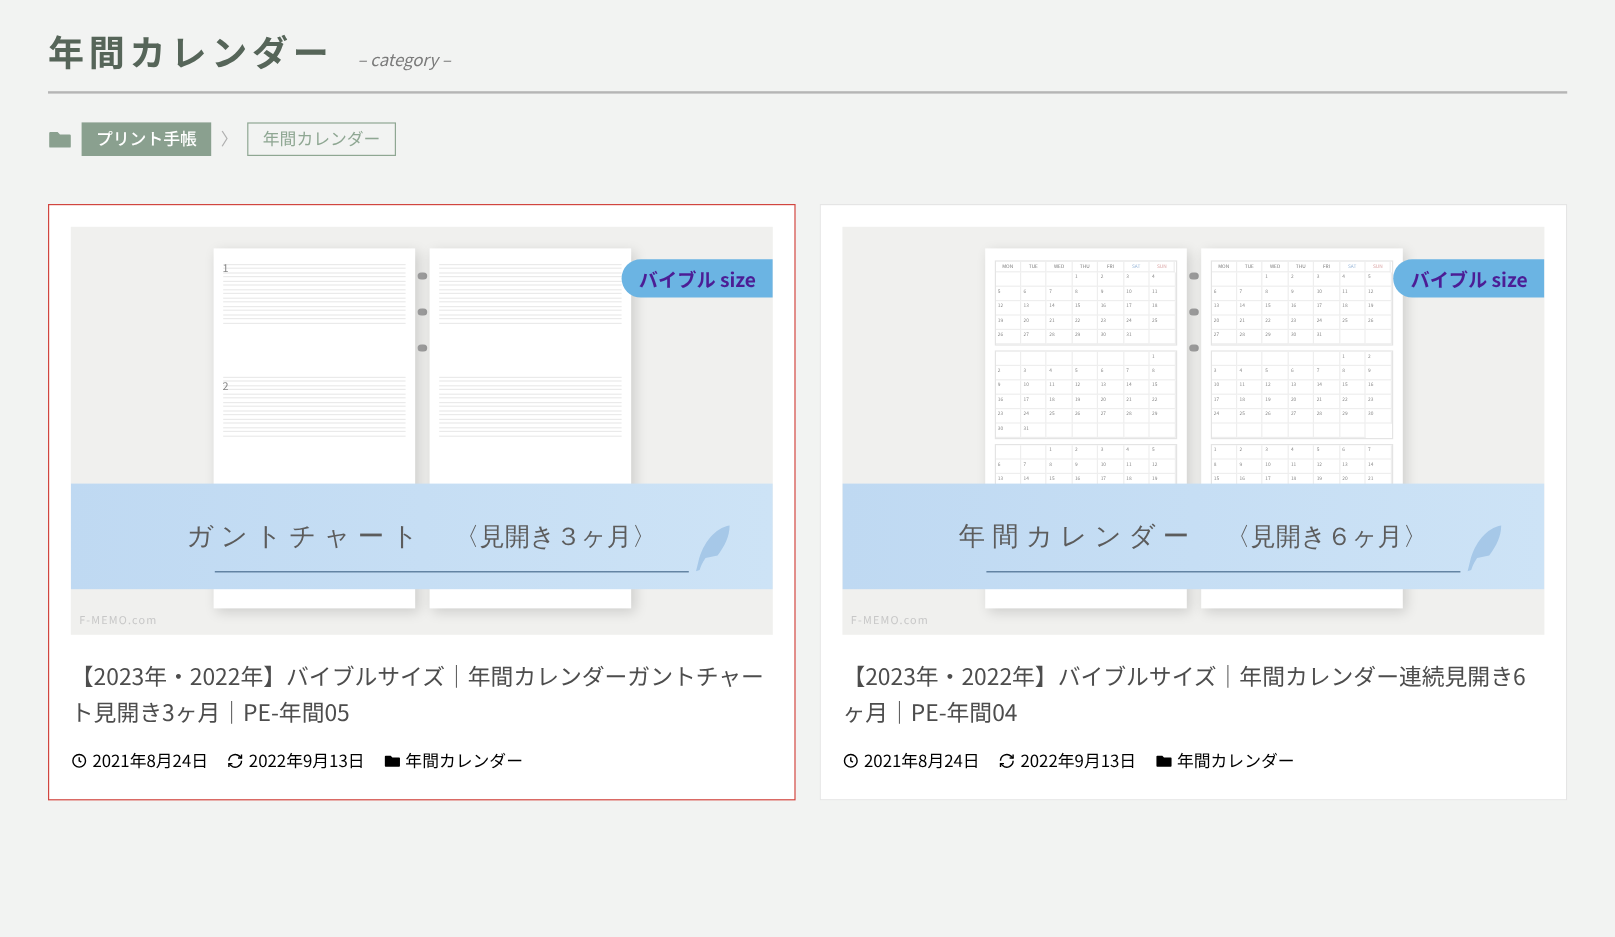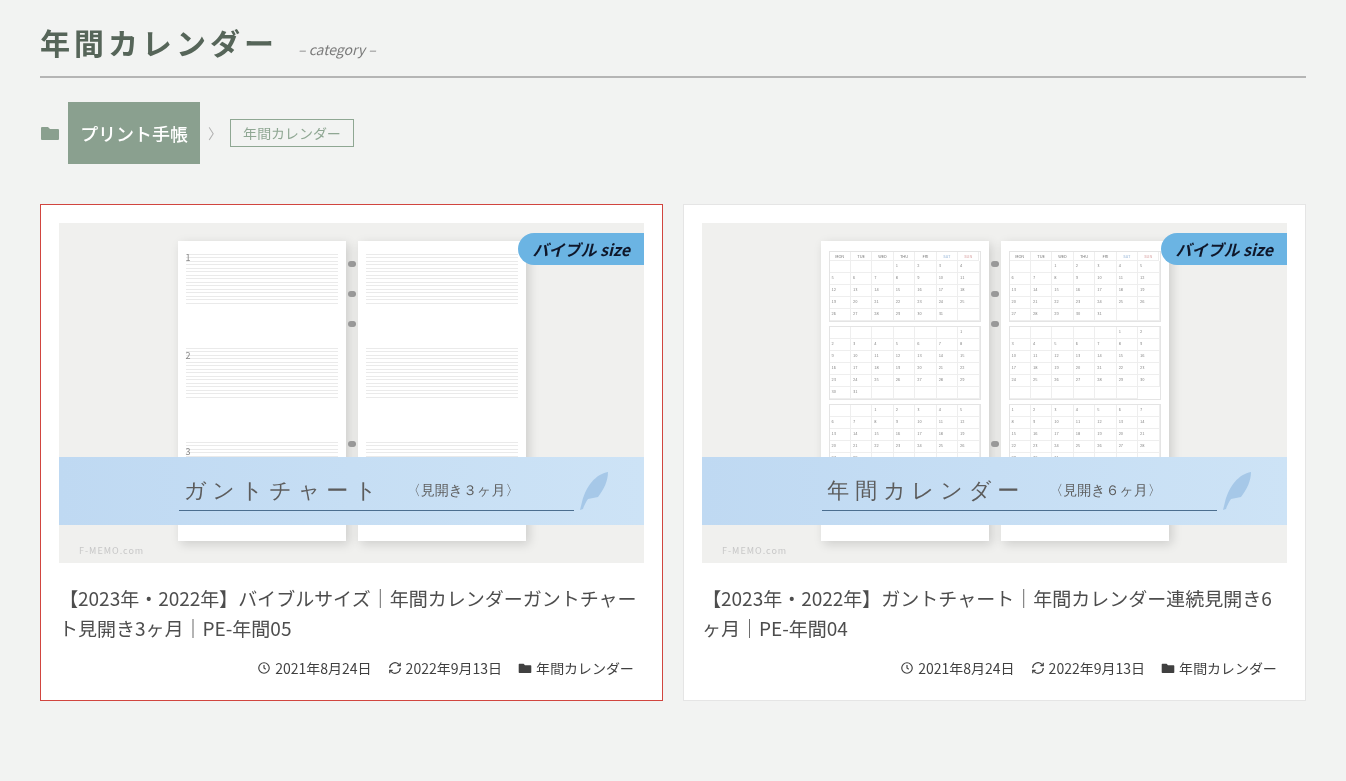--- a/index.html
+++ b/index.html
@@ -36,22 +36,22 @@
     margin-bottom: 40px;
   }
   .folder-icon {
     display: inline-block;
     color: #8aa08f;
   }
   .folder-icon svg { display: block; }
   .crumb-badge {
     background: #8aa08f;
     color: #fff;
-    font-size: 18px;
-    padding: 18px 12px;
+    font-size: 14px;
+    padding: 4px 12px;
     font-weight: 500;
   }
   .crumb-sep {
     color: #b0b0b0;
     font-size: 14px;
   }
   .crumb-outline {
     border: 1px solid #8fa793;
     color: #8fa793;
     font-size: 14px;
@@ -130,87 +130,85 @@
   .cal-head span.sun { color: #d9a2a2; }
   .cal-head span.sat { color: #9ab8d9; }
   .cal-body { display: grid; grid-template-columns: repeat(7, 1fr); }
   .cal-body span {
     height: 12px; font-size: 4px; color: #888;
     border-right: 1px solid #eee; border-bottom: 1px solid #eee;
     padding: 1px 2px;
   }
   .badge-size {
     position: absolute;
-    top: 10px; right: 0;
+    top: 27px; right: 0;
     background: #6bb4e3;
-    color: #0f172a;
+    color: #4c1d95;
     font-size: 16px;
     font-weight: 700;
     padding: 4px 14px;
     border-radius: 18px 0 0 18px;
-    font-style: italic;
   }
   .ribbon {
     position: absolute;
     left: 0; right: 0;
     bottom: 38px;
-    height: 68px;
+    height: 88px;
     background: linear-gradient(to right, #bfd9f2 0, #cde3f6 100%);
     display: flex;
     align-items: center;
     justify-content: center;
     gap: 12px;
   }
   .ribbon-main {
     font-size: 22px;
     letter-spacing: 6px;
     color: #5c5c5c;
     font-family: "Yu Mincho", serif;
   }
   .ribbon-sub {
-    font-size: 14px;
+    font-size: 21px;
     color: #5c5c5c;
     font-family: Liberation Mono, monospace;
     margin-left: 12px;
   }
   .ribbon-line {
     position: absolute;
     bottom: 14px;
     left: 120px; right: 70px;
     height: 1px; background: #4b6e8f;
   }
   .feather {
     position: absolute;
     right: 30px; bottom: 6px;
     color: #a6c8e8;
   }
   .watermark {
     position: absolute;
-    left: 20px; bottom: 6px;
+    left: 7px; bottom: 6px;
     font-size: 9px;
     color: #c7c7c7;
     letter-spacing: 1px;
   }
   .card-body {
     padding: 20px 18px 22px 18px;
   }
   .card-title {
     font-size: 19px;
     font-weight: 400;
     color: #4d4d4d;
     line-height: 1.6;
     margin-bottom: 14px;
   }
   .card-meta {
     display: flex;
     align-items: center;
     gap: 6px;
     font-size: 14px;
-    color: #404040;
-    justify-content: flex-end;
+    color: #000000;
   }
   .meta-item {
     display: inline-flex;
     align-items: center;
     gap: 4px;
     margin-right: 10px;
   }
   .meta-item svg { display: block; }
 </style>
 </head>
@@ -685,21 +683,21 @@
         <div class="ribbon-line"></div>
         <span class="feather">
           <svg width="40" height="46" viewBox="0 0 40 46">
               <path fill="currentColor" d="M34 4c-12 2-22 14-26 30l-2 8 3-1c2-6 5-10 5-10l10-2c6-8 10-16 10-25z"></path>
             </svg>
         </span>
       </div>
       <span class="watermark">F-MEMO.com</span>
     </div>
     <div class="card-body">
-      <h2 class="card-title">【2023年・2022年】ガントチャート｜年間カレンダー連続見開き6ヶ月｜PE-年間04</h2>
+      <h2 class="card-title">【2023年・2022年】バイブルサイズ｜年間カレンダー連続見開き6ヶ月｜PE-年間04</h2>
       <div class="card-meta">
         <span class="meta-item">
           <span>
               <svg width="14" height="14" viewBox="0 0 24 24" fill="none" stroke="currentColor" stroke-width="2">
                 <circle cx="12" cy="12" r="9"></circle>
                 <path d="M12 7v5l3 2"></path>
               </svg>
             </span>
           <span>2021年8月24日</span>
         </span>

